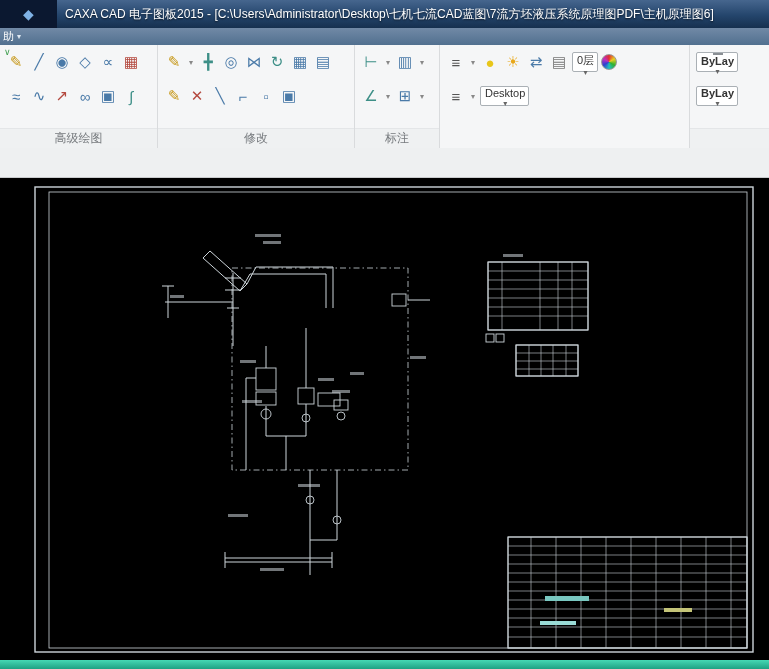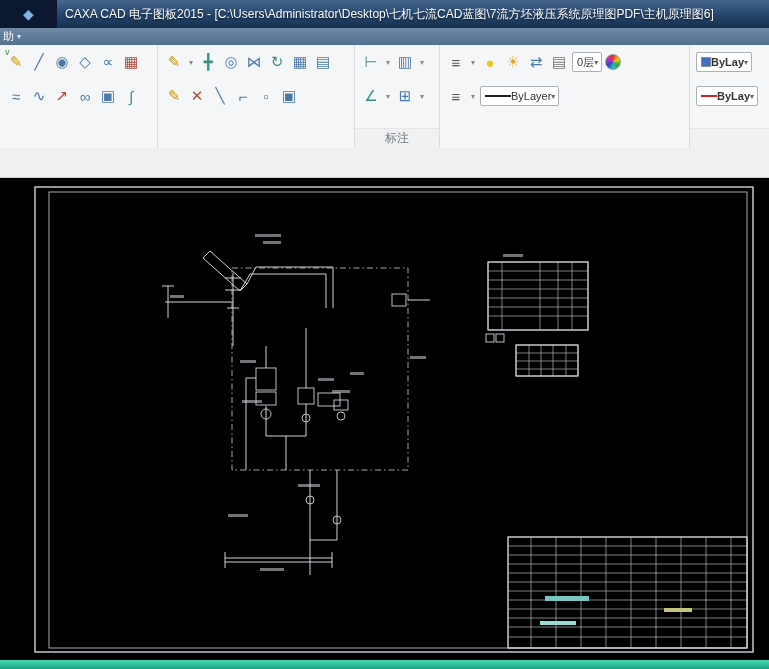--- a/index.html
+++ b/index.html
@@ -51,21 +51,21 @@
   }
   .iconset { display:inline-flex; align-items:center; gap:3px; }
   .ricon {
     width:20px; height:22px; display:inline-flex; align-items:center; justify-content:center;
     font-size:15px; border-radius:2px; cursor:default;
   }
   .ricon.small { width:8px; font-size:8px; }
   .combo {
     display:inline-flex; align-items:center; background:#fff;
     border:1px solid #aab0b5; height:20px; padding:0 3px 0 4px;
-    font-size:11px; color:#333; border-radius:2px; white-space:nowrap;
+    font-size:11px; color:#333; border-radius:2px; white-space:nowrap;flex-direction:column;
   }
   .combo-arrow { font-size:8px; color:#666; }
   .sw-square { width:10px; height:10px; background:#3f6fc4; border:1px solid #8a8f94; }
   .sw-line { width:26px; height:2px; background:#222; }
   .sw-line.red { width:16px; background:#cc2222; }
   .colorwheel {
     width:16px; height:16px; border-radius:50%; border:1px solid #999;
     background:conic-gradient(#e03030,#e8d020,#30b030,#20c0c0,#3040d0,#c030c0,#e03030);
   }
 
@@ -109,20 +109,21 @@
           <span class="ricon" style="color: rgb(180, 73, 63);">▦</span>
         </div>
       <div class="rrow">
           <span class="ricon" style="color: rgb(74, 122, 168);">≈</span>
           <span class="ricon" style="color: rgb(74, 122, 168);">∿</span>
           <span class="ricon" style="color: rgb(180, 73, 63);">↗</span>
           <span class="ricon" style="color: rgb(74, 122, 168);">∞</span>
           <span class="ricon" style="color: rgb(74, 122, 168);">▣</span>
           <span class="ricon" style="color: rgb(61, 143, 135);">∫</span>
         </div>
+      <div class="glabel">高级绘图</div>
     </div>
 
     <div class="rgroup g2">
       <div class="rrow">
           <span class="ricon" style="color: rgb(199, 152, 24);">✎</span>
           <span class="ricon small" style="color: rgb(136, 136, 136);">▾</span>
           <span class="ricon" style="color: rgb(61, 143, 135);">╋</span>
           <span class="ricon" style="color: rgb(74, 122, 168);">◎</span>
           <span class="ricon" style="color: rgb(74, 122, 168);">⋈</span>
           <span class="ricon" style="color: rgb(61, 143, 135);">↻</span>
@@ -130,20 +131,21 @@
           <span class="ricon" style="color: rgb(74, 122, 168);">▤</span>
         </div>
       <div class="rrow">
           <span class="ricon" style="color: rgb(199, 152, 24);">✎</span>
           <span class="ricon" style="color: rgb(180, 73, 63);">✕</span>
           <span class="ricon" style="color: rgb(74, 122, 168);">╲</span>
           <span class="ricon" style="color: rgb(74, 122, 168);">⌐</span>
           <span class="ricon" style="color: rgb(74, 122, 168);">▫</span>
           <span class="ricon" style="color: rgb(74, 122, 168);">▣</span>
         </div>
+      <div class="glabel">修改</div>
     </div>
 
     <div class="rgroup g3">
       <div class="rrow">
           <span class="ricon" style="color: rgb(61, 143, 135);">⊢</span>
           <span class="ricon small" style="color: rgb(136, 136, 136);">▾</span>
           <span class="ricon" style="color: rgb(74, 122, 168);">▥</span>
           <span class="ricon small" style="color: rgb(136, 136, 136);">▾</span>
         </div>
       <div class="rrow">
@@ -171,21 +173,21 @@
         </span>
         <span class="colorwheel"></span>
       </div>
       <div class="rrow">
         <span class="iconset">
             <span class="ricon" style="color: rgb(85, 85, 85);">≡</span>
             <span class="ricon small" style="color: rgb(136, 136, 136);">▾</span>
           </span>
         <span class="combo">
           <span class="sw-line"></span>
-          <span class="combo-text">ByLayer</span>
+          <span class="combo-text">Desktop</span>
           <span class="combo-arrow">▾</span>
         </span>
       </div>
     </div>
 
     <div class="rgroup g5">
       <div class="rrow">
         <span class="combo">
           <span class="sw-square"></span>
           <span class="combo-text">ByLay</span>

